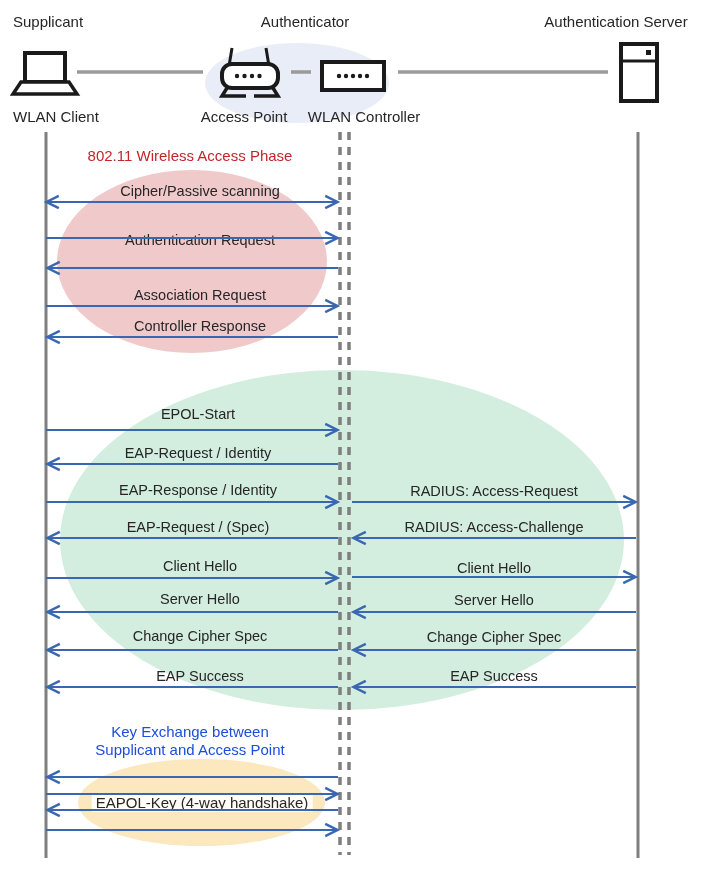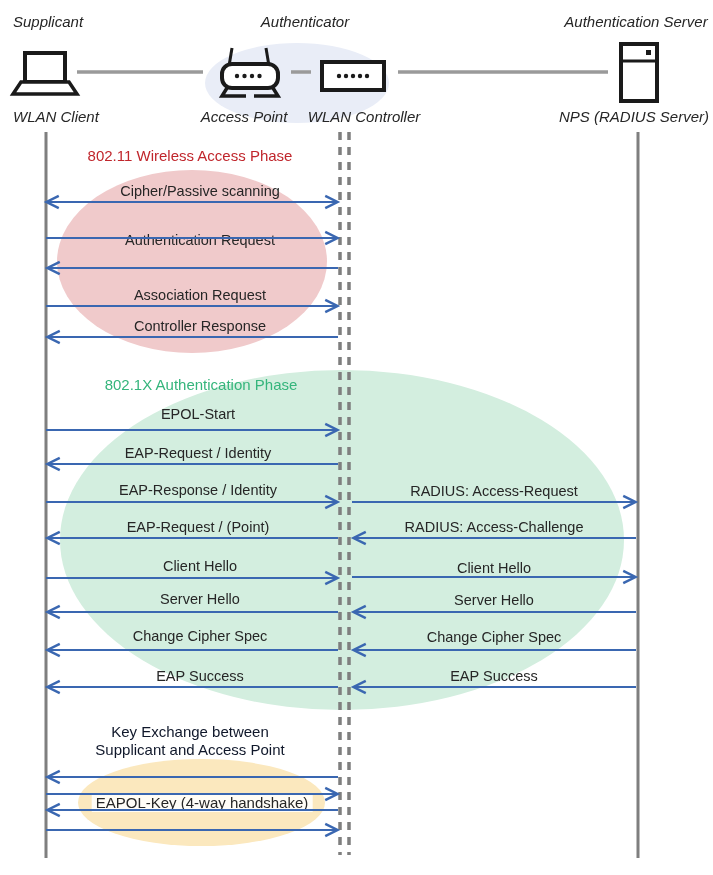--- a/index.html
+++ b/index.html
@@ -6,57 +6,55 @@
   #stage{position:relative;width:713px;height:875px;background:#fff;overflow:hidden;
          font-family:"Liberation Sans",sans-serif;}
   .ellipse{position:absolute;border-radius:50%;z-index:0;}
   .el-auth{left:205px;top:43px;width:184px;height:80px;background:#E9EDF7;}
   .el-p1{left:57px;top:170px;width:270px;height:183px;background:#F0CACB;}
   .el-p2{left:60px;top:370px;width:564px;height:340px;background:#D3EEDF;}
   .el-p3{left:78px;top:759px;width:247px;height:87px;background:#FBE8BE;}
   .lbl{position:absolute;font-size:14.5px;line-height:20px;color:#262626;
        white-space:nowrap;transform:translateX(-50%);z-index:1;}
   .la{transform:none;}
-  .hdr{font-size:15px;font-style:italic;}
+  .hdr{font-size:15px;}
   .t1{color:#C0262C;font-size:15px;}
   .t2{color:#35B57C;font-size:15px;}
-  .t3{color:#0f172a;font-size:15px;}
+  .t3{color:#1d4ed8;font-size:15px;}
   .keylbl{background:rgba(255,255,255,0.88);padding:1px 4px;line-height:16px;font-size:15px;}
   svg.overlay{position:absolute;left:0;top:0;z-index:2;pointer-events:none;}
 </style>
 </head>
 <body>
 
 <div id="stage">
 
   <div class="ellipse el-auth"></div>
   <div class="ellipse el-p1"></div>
   <div class="ellipse el-p2"></div>
   <div class="ellipse el-p3"></div>
 
   <div class="lbl la hdr" style="left:13px;top:12px">Supplicant</div>
   <div class="lbl hdr" style="left:305px;top:12px">Authenticator</div>
-  <div class="lbl hdr" style="left:636px;top:12px">Authentication Server</div>
+  <div class="lbl hdr" style="left:616px;top:12px">Authentication Server</div>
 
   <div class="lbl la hdr" style="left:13px;top:107px">WLAN Client</div>
   <div class="lbl hdr" style="left:244px;top:107px">Access Point</div>
   <div class="lbl hdr" style="left:364px;top:107px">WLAN Controller</div>
-  <div class="lbl hdr" style="left:634px;top:107px">NPS (RADIUS Server)</div>
 
   <div class="lbl t1" style="left:190px;top:146px">802.11 Wireless Access Phase</div>
   <div class="lbl" style="left:200px;top:181px">Cipher/Passive scanning</div>
   <div class="lbl" style="left:200px;top:230px">Authentication Request</div>
   <div class="lbl" style="left:200px;top:285px">Association Request</div>
   <div class="lbl" style="left:200px;top:316px">Controller Response</div>
 
-  <div class="lbl t2" style="left:201px;top:375px">802.1X Authentication Phase</div>
   <div class="lbl" style="left:198px;top:404px">EPOL-Start</div>
   <div class="lbl" style="left:198px;top:443px">EAP-Request / Identity</div>
   <div class="lbl" style="left:198px;top:480px">EAP-Response / Identity</div>
-  <div class="lbl" style="left:198px;top:517px">EAP-Request / (Point)</div>
+  <div class="lbl" style="left:198px;top:517px">EAP-Request / (Spec)</div>
   <div class="lbl" style="left:200px;top:556px">Client Hello</div>
   <div class="lbl" style="left:200px;top:589px">Server Hello</div>
   <div class="lbl" style="left:200px;top:626px">Change Cipher Spec</div>
   <div class="lbl" style="left:200px;top:666px">EAP Success</div>
 
   <div class="lbl" style="left:494px;top:481px">RADIUS: Access-Request</div>
   <div class="lbl" style="left:494px;top:517px">RADIUS: Access-Challenge</div>
   <div class="lbl" style="left:494px;top:558px">Client Hello</div>
   <div class="lbl" style="left:494px;top:590px">Server Hello</div>
   <div class="lbl" style="left:494px;top:627px">Change Cipher Spec</div>

